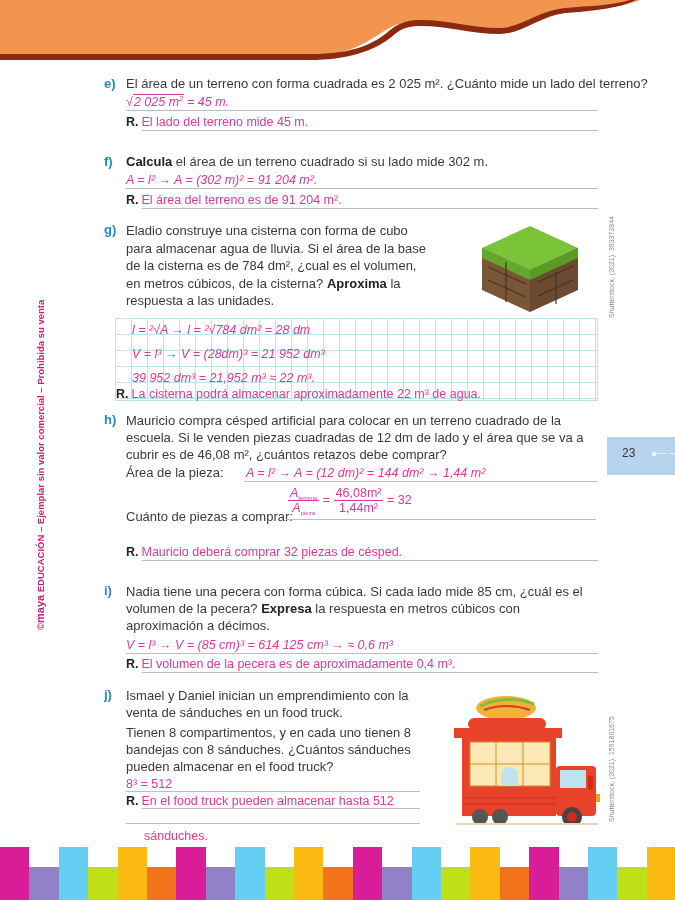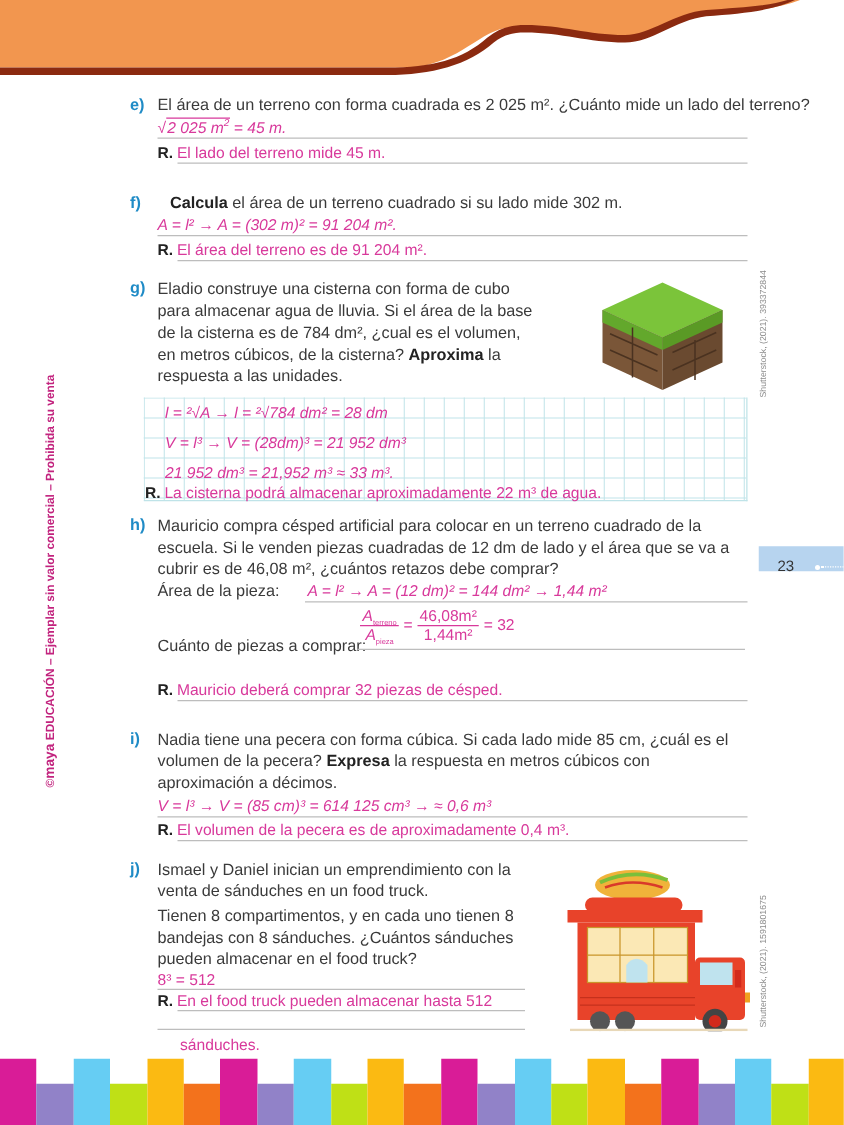--- a/index.html
+++ b/index.html
@@ -18,21 +18,21 @@
   sub { font-size:6px; vertical-align:-3px; line-height:0; }
   .grid { position:absolute; left:115px; top:318px; width:482px; height:82px;
           background-image:
             linear-gradient(to right, #bfe3e8 1px, transparent 1px),
             linear-gradient(to bottom, #bfe3e8 1px, transparent 1px);
           background-size:16px 16px; border-right:1px solid #bfe3e8; border-bottom:1px solid #bfe3e8; }
   .side-text { position:absolute; left:34px; top:630px; transform-origin:0 0; transform:rotate(-90deg);
                font-size:9.5px; color:#c2237e; white-space:nowrap; font-weight:bold; }
   .side-text .brand { font-size:11px; font-weight:900; }
   .credit { position:absolute; transform-origin:0 0; transform:rotate(-90deg); font-size:7px; color:#8c8c8c; white-space:nowrap; }
-  .page-tab { position:absolute; left:607px; top:437px; width:68px; height:20px; background:#b7d4ef; }
+  .page-tab { position:absolute; left:607px; top:437px; width:68px; height:38px; background:#b7d4ef; }
   .page-num { position:absolute; left:15px; top:9px; font-size:12px; color:#333; }
   .page-dot { position:absolute; left:45px; top:15px; width:4px; height:4px; background:#fff; border-radius:50%; }
   .page-dots { position:absolute; left:50px; top:16px; width:18px; border-top:1px dotted #fff; }
   .stripe { position:absolute; bottom:0; width:29.4px; }
   .frac { display:inline-block; vertical-align:middle; text-align:center; }
   .frac .n { display:block; border-bottom:1px solid #d8399b; padding:0 2px; line-height:14px; }
   .frac .d { display:block; line-height:14px; }
   .sqrt { border-top:1px solid #d8399b; padding-left:1px; }
 </style>
 </head>
@@ -57,21 +57,21 @@
   <span class="q-letter" style="left:104px;top:76px;">e)</span>
   <span class="q-text" style="left:126px;top:76px;white-space:nowrap;">El área de un terreno con forma cuadrada es 2 025 m². ¿Cuánto mide un lado del terreno?</span>
   <span class="ans" style="left:126px;top:94px;"><span class="up">√</span><span class="sqrt">2 025 <i>m</i><sup>2</sup></span> = 45 <i>m</i>.</span>
   <div class="line" style="left:126px;top:110px;width:472px;"></div>
   <span class="ans" style="left:126px;top:114px;font-style:normal;"><span class="rlabel">R.</span><span>El lado del terreno mide 45 m.</span></span>
   <div class="line" style="left:142px;top:130px;width:456px;"></div>
 </div>
 
 <div>
   <span class="q-letter" style="left:104px;top:154px;">f)</span>
-  <span class="q-text" style="left:136px;top:154px;white-space:nowrap;"><b>Calcula</b><span> el área de un terreno cuadrado si su lado mide 302 m.</span></span>
+  <span class="q-text" style="left:126px;top:154px;white-space:nowrap;"><b>Calcula</b><span> el área de un terreno cuadrado si su lado mide 302 m.</span></span>
   <span class="ans" style="left:126px;top:172px;">A = l² → A = (302 m)² = 91 204 m².</span>
   <div class="line" style="left:126px;top:188px;width:472px;"></div>
   <span class="ans" style="left:126px;top:192px;font-style:normal;"><span class="rlabel">R.</span><span>El área del terreno es de 91 204 m².</span></span>
   <div class="line" style="left:142px;top:208px;width:456px;"></div>
 </div>
 
 <div>
   <span class="q-letter" style="left:104px;top:222px;">g)</span>
   <div class="q-text" style="left:126px;top:222px;width:300px;line-height:17.5px;"><span>Eladio construye una cisterna con forma de cubo para almacenar agua de lluvia. Si el área de la base de la cisterna es de 784 dm², ¿cual es el volumen, en metros cúbicos, de la cisterna? </span><b>Aproxima</b><span> la respuesta a las unidades.</span></div>
 
@@ -80,21 +80,21 @@
     <polygon points="4,26 52,48 52,90 4,68" fill="#7a5638"></polygon>
     <polygon points="52,48 100,26 100,68 52,90" fill="#6a4a30"></polygon>
     <polygon points="4,26 52,48 52,58 4,36" fill="#63a82c"></polygon>
     <polygon points="52,48 100,26 100,36 52,58" fill="#5a9a25"></polygon>
     <path d="M10,45 L48,62 M10,58 L48,75 M28,40 L28,80 M60,60 L95,44 M60,74 L95,58 M78,50 L78,82" stroke="#4a3220" stroke-width="1.2" fill="none"></path>
   </svg>
   <div class="credit" style="left:608px;top:318px;">Shutterstock, (2021). 393372844</div>
   <div class="grid"></div>
   <span class="ans" style="left:132px;top:322px;">l = ²√A → l = ²√784 dm² = 28 dm</span>
   <span class="ans" style="left:132px;top:346px;">V = l³ → V = (28dm)³ = 21 952 dm³</span>
-  <span class="ans" style="left:132px;top:370px;">21 952 dm³ = 21,952 m³ ≈ 33 m³.</span>
+  <span class="ans" style="left:132px;top:370px;">39 952 dm³ = 21,952 m³ ≈ 22 m³.</span>
   <span class="ans" style="left:116px;top:386px;font-style:normal;"><span class="rlabel">R.</span><span>La cisterna podrá almacenar aproximadamente 22 m³ de agua.</span></span>
 </div>
 
 <div>
   <span class="q-letter" style="left:104px;top:412px;">h)</span>
   <div class="q-text" style="left:126px;top:412px;width:476px;line-height:17px;">Mauricio compra césped artificial para colocar en un terreno cuadrado de la escuela. Si le venden piezas cuadradas de 12 dm de lado y el área que se va a cubrir es de 46,08 m², ¿cuántos retazos debe comprar?</div>
   <span class="q-text" style="left:126px;top:465px;">Área de la pieza:</span>
   <span class="ans" style="left:246px;top:465px;">A = l² → A = (12 dm)² = 144 dm² → 1,44 m²</span>
   <div class="line" style="left:244px;top:481px;width:354px;"></div>
   <span class="q-text" style="left:126px;top:509px;">Cuánto de piezas a comprar:</span>

